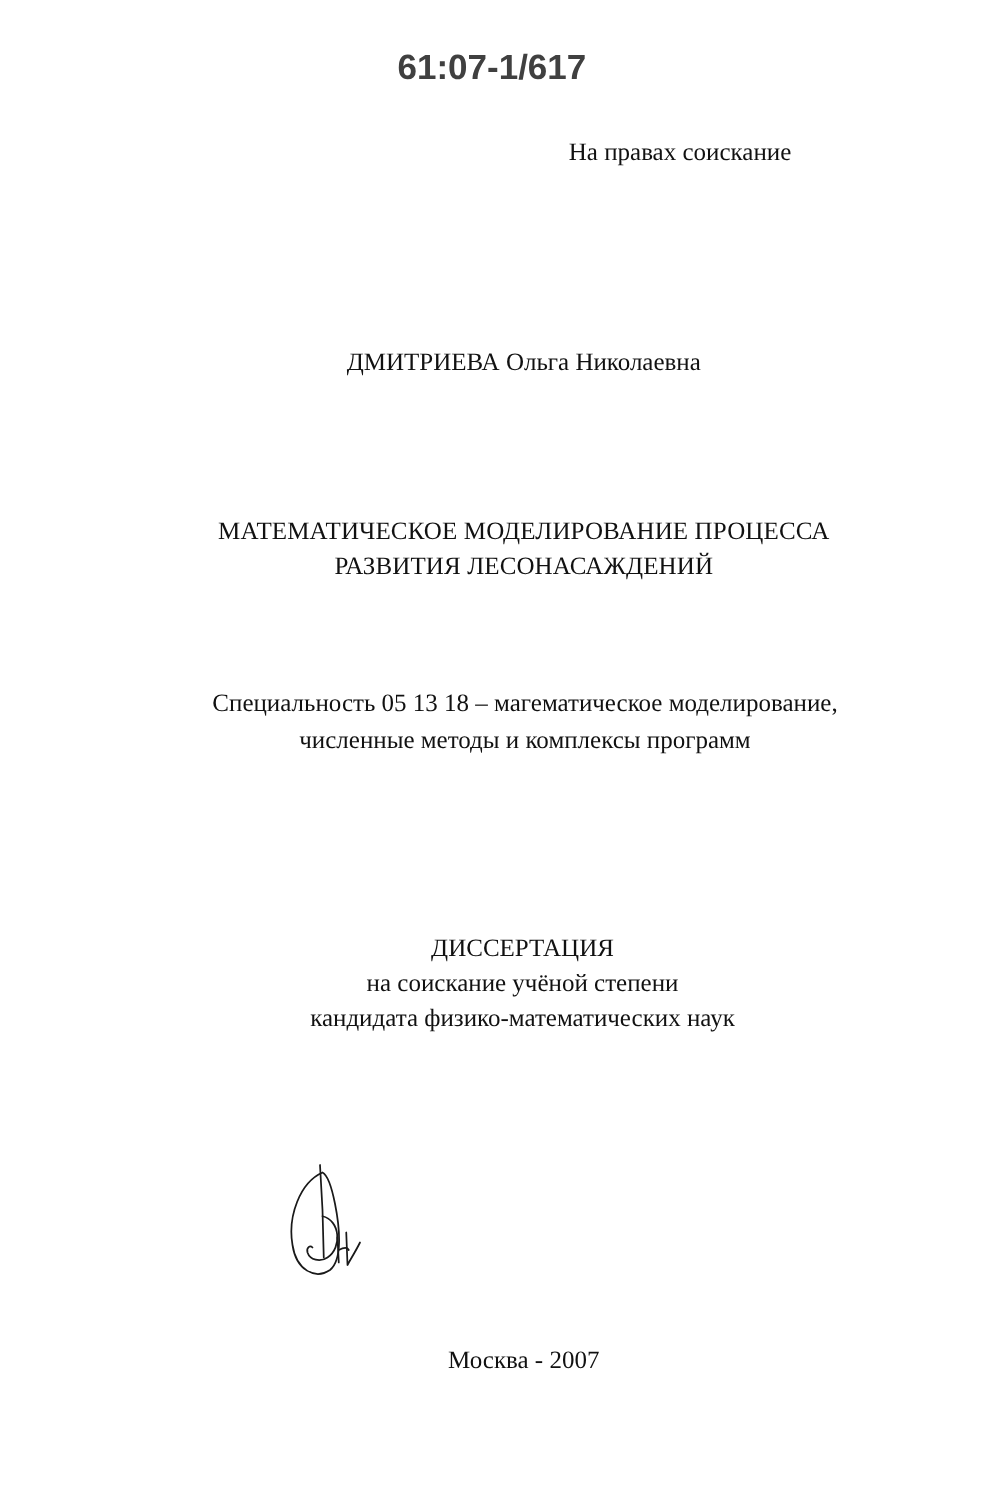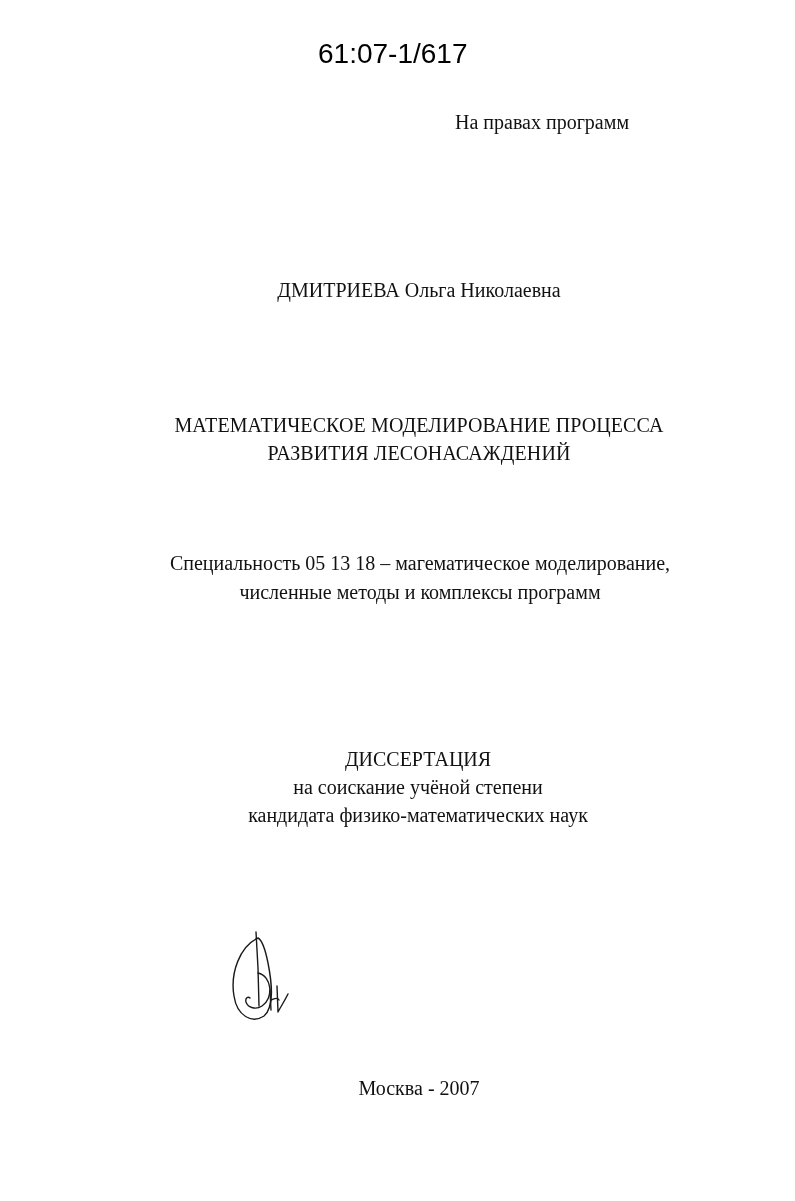--- a/index.html
+++ b/index.html
@@ -14,23 +14,23 @@
       overflow: hidden;
       color: #111111;
       font-family: "Liberation Serif", "DejaVu Serif", serif;
     }
     .abs { position: absolute; }
     .catalog-number {
       left: 318px;
       top: 38px;
       font-family: "Liberation Sans", "DejaVu Sans", sans-serif;
       font-size: 28px;
-      font-weight: normal;
+      font-weight: bold;
       letter-spacing: 0px;
-      color: #000000;
+      color: #404040;
       line-height: 32px;
       white-space: nowrap;
       text-align: center;
     }
     .rights-note {
       left: 455px;
       top: 109px;
       font-size: 20px;
       line-height: 26px;
       white-space: nowrap;
@@ -86,21 +86,21 @@
       font-size: 20px;
       line-height: 26px;
       white-space: nowrap;
     }
   </style>
 </head>
 <body>
 
 <div class="abs catalog-number">61:07-1/617</div>
 
-<div class="abs rights-note">На правах программ</div>
+<div class="abs rights-note">На правах соискание</div>
 
 <div class="abs author">ДМИТРИЕВА Ольга Николаевна</div>
 
 <div class="abs title-block">
   <div>МАТЕМАТИЧЕСКОЕ МОДЕЛИРОВАНИЕ ПРОЦЕССА</div>
   <div>РАЗВИТИЯ ЛЕСОНАСАЖДЕНИЙ</div>
 </div>
 
 <div class="abs specialty-block">
   <div>Специальность 05 13 18 – магематическое моделирование,</div>

